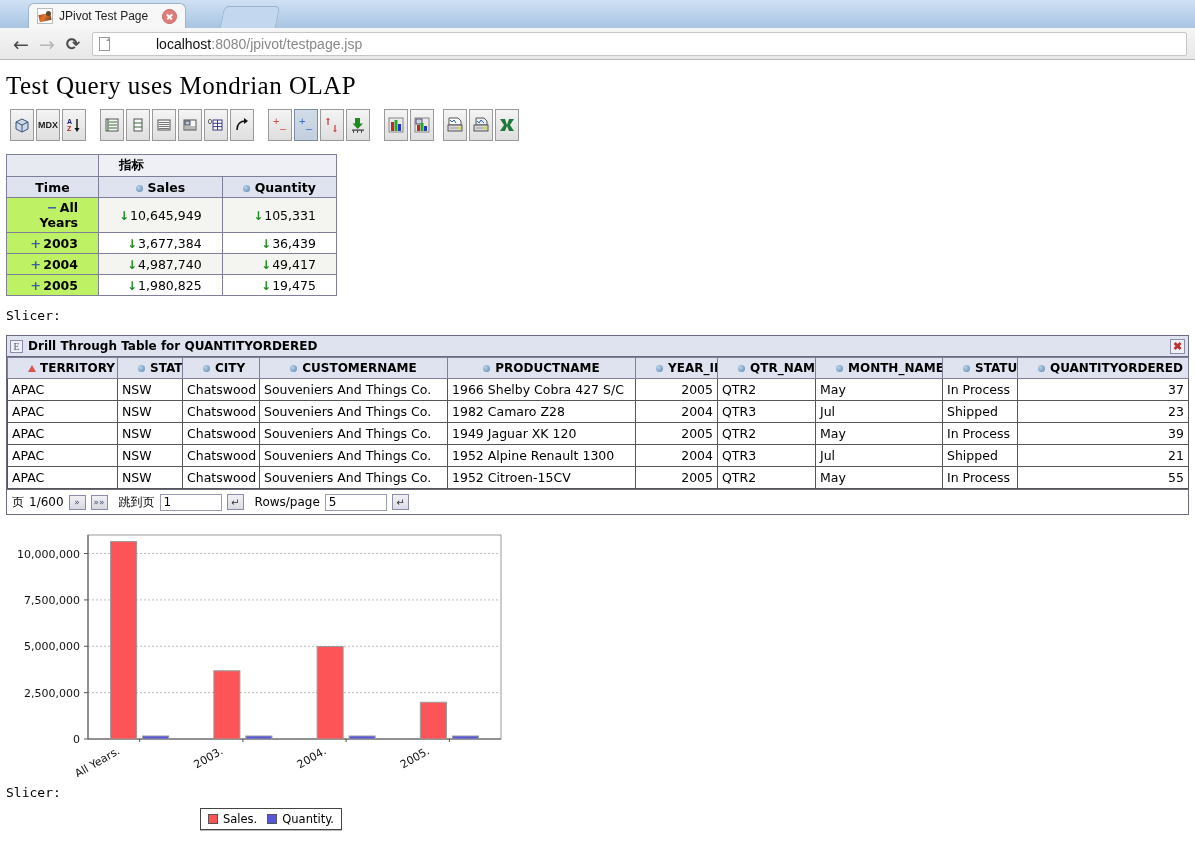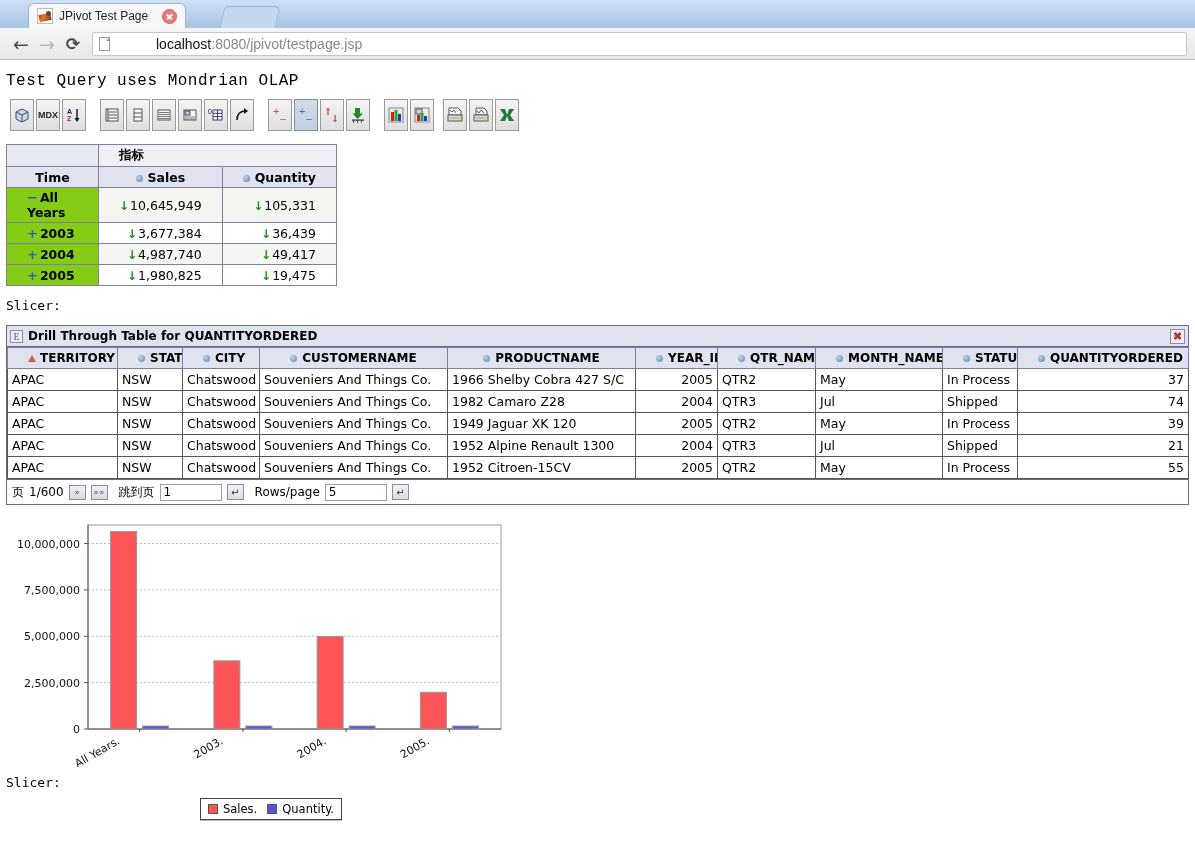--- a/index.html
+++ b/index.html
@@ -108,22 +108,22 @@
 
   
   #page {
     position: relative;
     width: 1195px; height: 787px;
     background: #fff;
     overflow: hidden;
   }
 
   #page-title {
-    font-family: Liberation Mono, monospace;
-    font-size: 16px; font-weight: normal;
+    font-family: Liberation Serif, serif;
+    font-size: 25px; font-weight: normal;
     letter-spacing: 0.5px;
     color: #000;
     margin: 12px 0 12px 6px;
     white-space: pre;
   }
 
   
   #toolbar {
     margin: 12px 0 0 10px;
     display: flex; align-items: center;
@@ -155,21 +155,21 @@
     padding: 2px 20px;
     height: 21px;
   }
   td.ph-corner { background: #e8eaf2; width: 92px; }
   td.ph-measures {
     background: #eef0f6; font-weight: bold; font-size: 12.5px;
     padding-left: 6px;
   }
   td.ph-time { background: #dfe3ef; font-weight: bold; text-align:center; }
   td.ph-meas { background: #dfe3ef; font-weight: bold; text-align:center; }
-  td.rowhdr { background:#84cc16; font-weight: bold; padding-right:6px;}
+  td.rowhdr { background:#bef264; font-weight: bold; text-align: right; padding-right:6px;}
   td.cellv { text-align: right; font-size: 12.5px; white-space: nowrap;}
   td.cell-odd { background: #f4f4f0; }
   td.cell-even { background: #ffffff; }
   .dot {
     display:inline-block; width:7px; height:7px; border-radius:50%;
     background: radial-gradient(circle at 35% 35%, #b9d2ea, #5b86ad);
     margin-right: 5px; vertical-align: middle;
   }
   .arrow-down {
     color: #1c8a1c; font-weight: bold; font-size: 12px;
@@ -538,21 +538,21 @@
       <tr>
         <td>APAC</td>
         <td>NSW</td>
         <td>Chatswood</td>
         <td>Souveniers And Things Co.</td>
         <td>1982 Camaro Z28</td>
         <td class="num">2004</td>
         <td>QTR3</td>
         <td>Jul</td>
         <td>Shipped</td>
-        <td class="num">74</td>
+        <td class="num">23</td>
       </tr>
       <tr>
         <td>APAC</td>
         <td>NSW</td>
         <td>Chatswood</td>
         <td>Souveniers And Things Co.</td>
         <td>1949 Jaguar XK 120</td>
         <td class="num">2005</td>
         <td>QTR2</td>
         <td>May</td>

